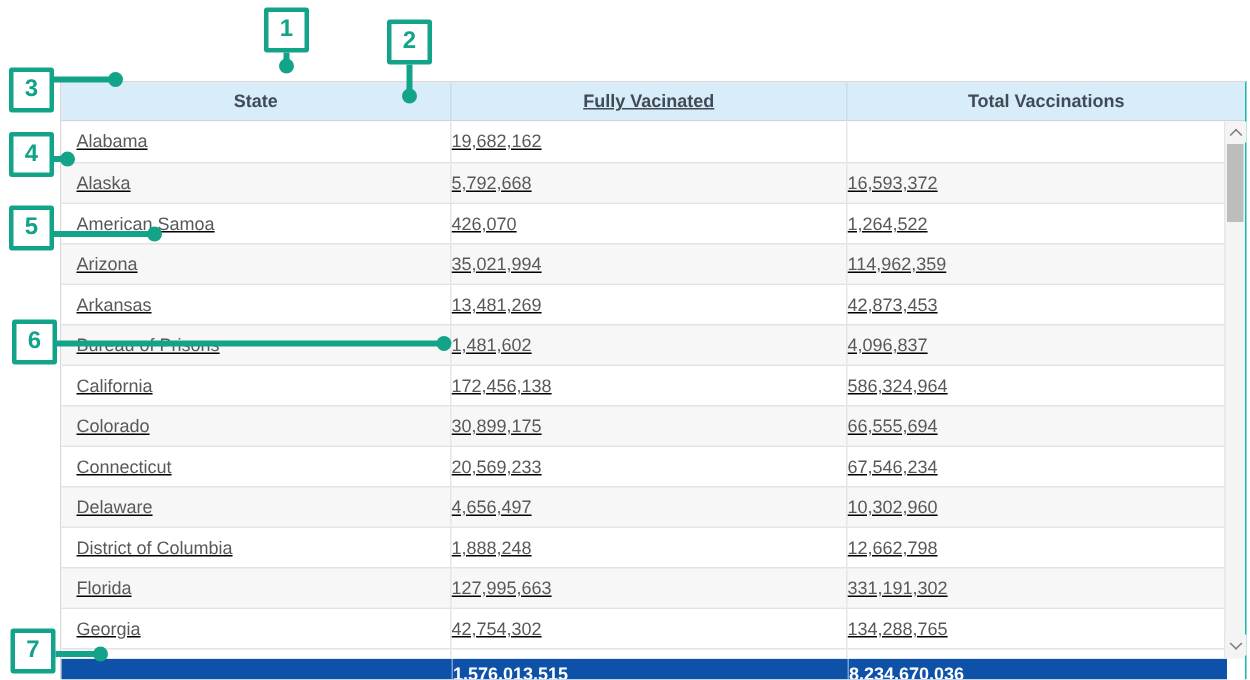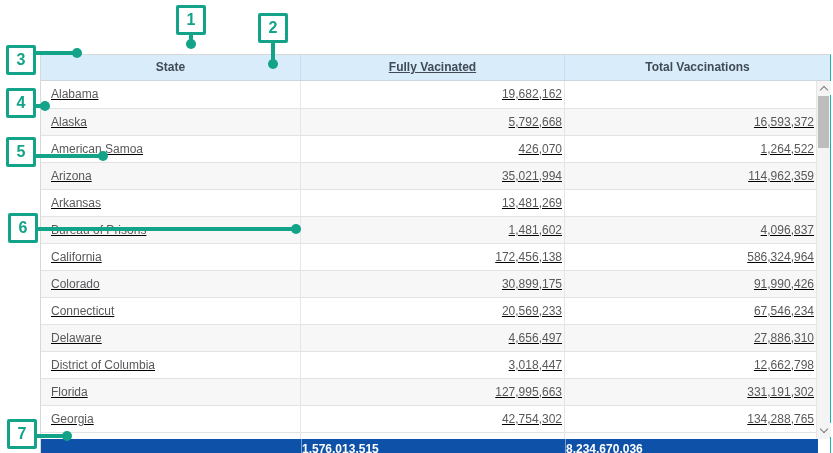--- a/index.html
+++ b/index.html
@@ -25,21 +25,21 @@
   .tbody{position:relative;height:358px;background:#fff;}
   .rows{position:absolute;left:0;top:0;width:776px;text-decoration:underline;}
   .row{display:flex;height:27px;border-top:1px solid #e3e3e3;background:#fff;}
   .row:first-child{border-top:none;}
   .row.alt{background:#f7f7f7;}
   .cell{font-size:12px;color:#58595b;line-height:26px;overflow:hidden;white-space:nowrap;
     border-right:1px solid #e6e6e6;}
   .cell.c-state{width:260px;padding-left:10px;}
   .cell.c-fully{width:264px;}
   .cell.c-total{width:252px;}
-  .cell.num{text-align:right;padding-right:2px;}
+  .cell.num{text-align:left;padding-right:2px;}
   .partial-row{height:7px;border-top:1px solid #e3e3e3;background:#fff;width:776px;display:flex;}
   .partial-row .pcell{border-right:1px solid #e6e6e6;height:100%;}
 
   
   .scrollbar{position:absolute;right:0;top:0;width:14px;height:358px;background:#f4f4f4;border-left:1px solid #e6e6e6;}
   .sb-btn{position:absolute;left:0;width:14px;height:14px;background:#f4f4f4;display:flex;align-items:center;justify-content:center;}
   .sb-btn.up{top:0;}
   .sb-btn.down{bottom:2px;}
   .chev{width:6px;height:6px;border-right:1.6px solid #7b7b7b;border-bottom:1.6px solid #7b7b7b;}
   .chev.up{transform:rotate(-135deg);margin-top:3px;}
@@ -94,49 +94,50 @@
             <div class="cell c-total num">1,264,522</div>
           </div>
           <div class="row alt">
             <div class="cell c-state">Arizona</div>
             <div class="cell c-fully num">35,021,994</div>
             <div class="cell c-total num">114,962,359</div>
           </div>
           <div class="row">
             <div class="cell c-state">Arkansas</div>
             <div class="cell c-fully num">13,481,269</div>
+            <div class="cell c-total num">42,873,453</div>
           </div>
           <div class="row alt">
             <div class="cell c-state">Bureau of Prisons</div>
             <div class="cell c-fully num">1,481,602</div>
             <div class="cell c-total num">4,096,837</div>
           </div>
           <div class="row">
             <div class="cell c-state">California</div>
             <div class="cell c-fully num">172,456,138</div>
             <div class="cell c-total num">586,324,964</div>
           </div>
           <div class="row alt">
             <div class="cell c-state">Colorado</div>
             <div class="cell c-fully num">30,899,175</div>
-            <div class="cell c-total num">91,990,426</div>
+            <div class="cell c-total num">66,555,694</div>
           </div>
           <div class="row">
             <div class="cell c-state">Connecticut</div>
             <div class="cell c-fully num">20,569,233</div>
             <div class="cell c-total num">67,546,234</div>
           </div>
           <div class="row alt">
             <div class="cell c-state">Delaware</div>
             <div class="cell c-fully num">4,656,497</div>
-            <div class="cell c-total num">27,886,310</div>
+            <div class="cell c-total num">10,302,960</div>
           </div>
           <div class="row">
             <div class="cell c-state">District of Columbia</div>
-            <div class="cell c-fully num">3,018,447</div>
+            <div class="cell c-fully num">1,888,248</div>
             <div class="cell c-total num">12,662,798</div>
           </div>
           <div class="row alt">
             <div class="cell c-state">Florida</div>
             <div class="cell c-fully num">127,995,663</div>
             <div class="cell c-total num">331,191,302</div>
           </div>
           <div class="row">
             <div class="cell c-state">Georgia</div>
             <div class="cell c-fully num">42,754,302</div>

